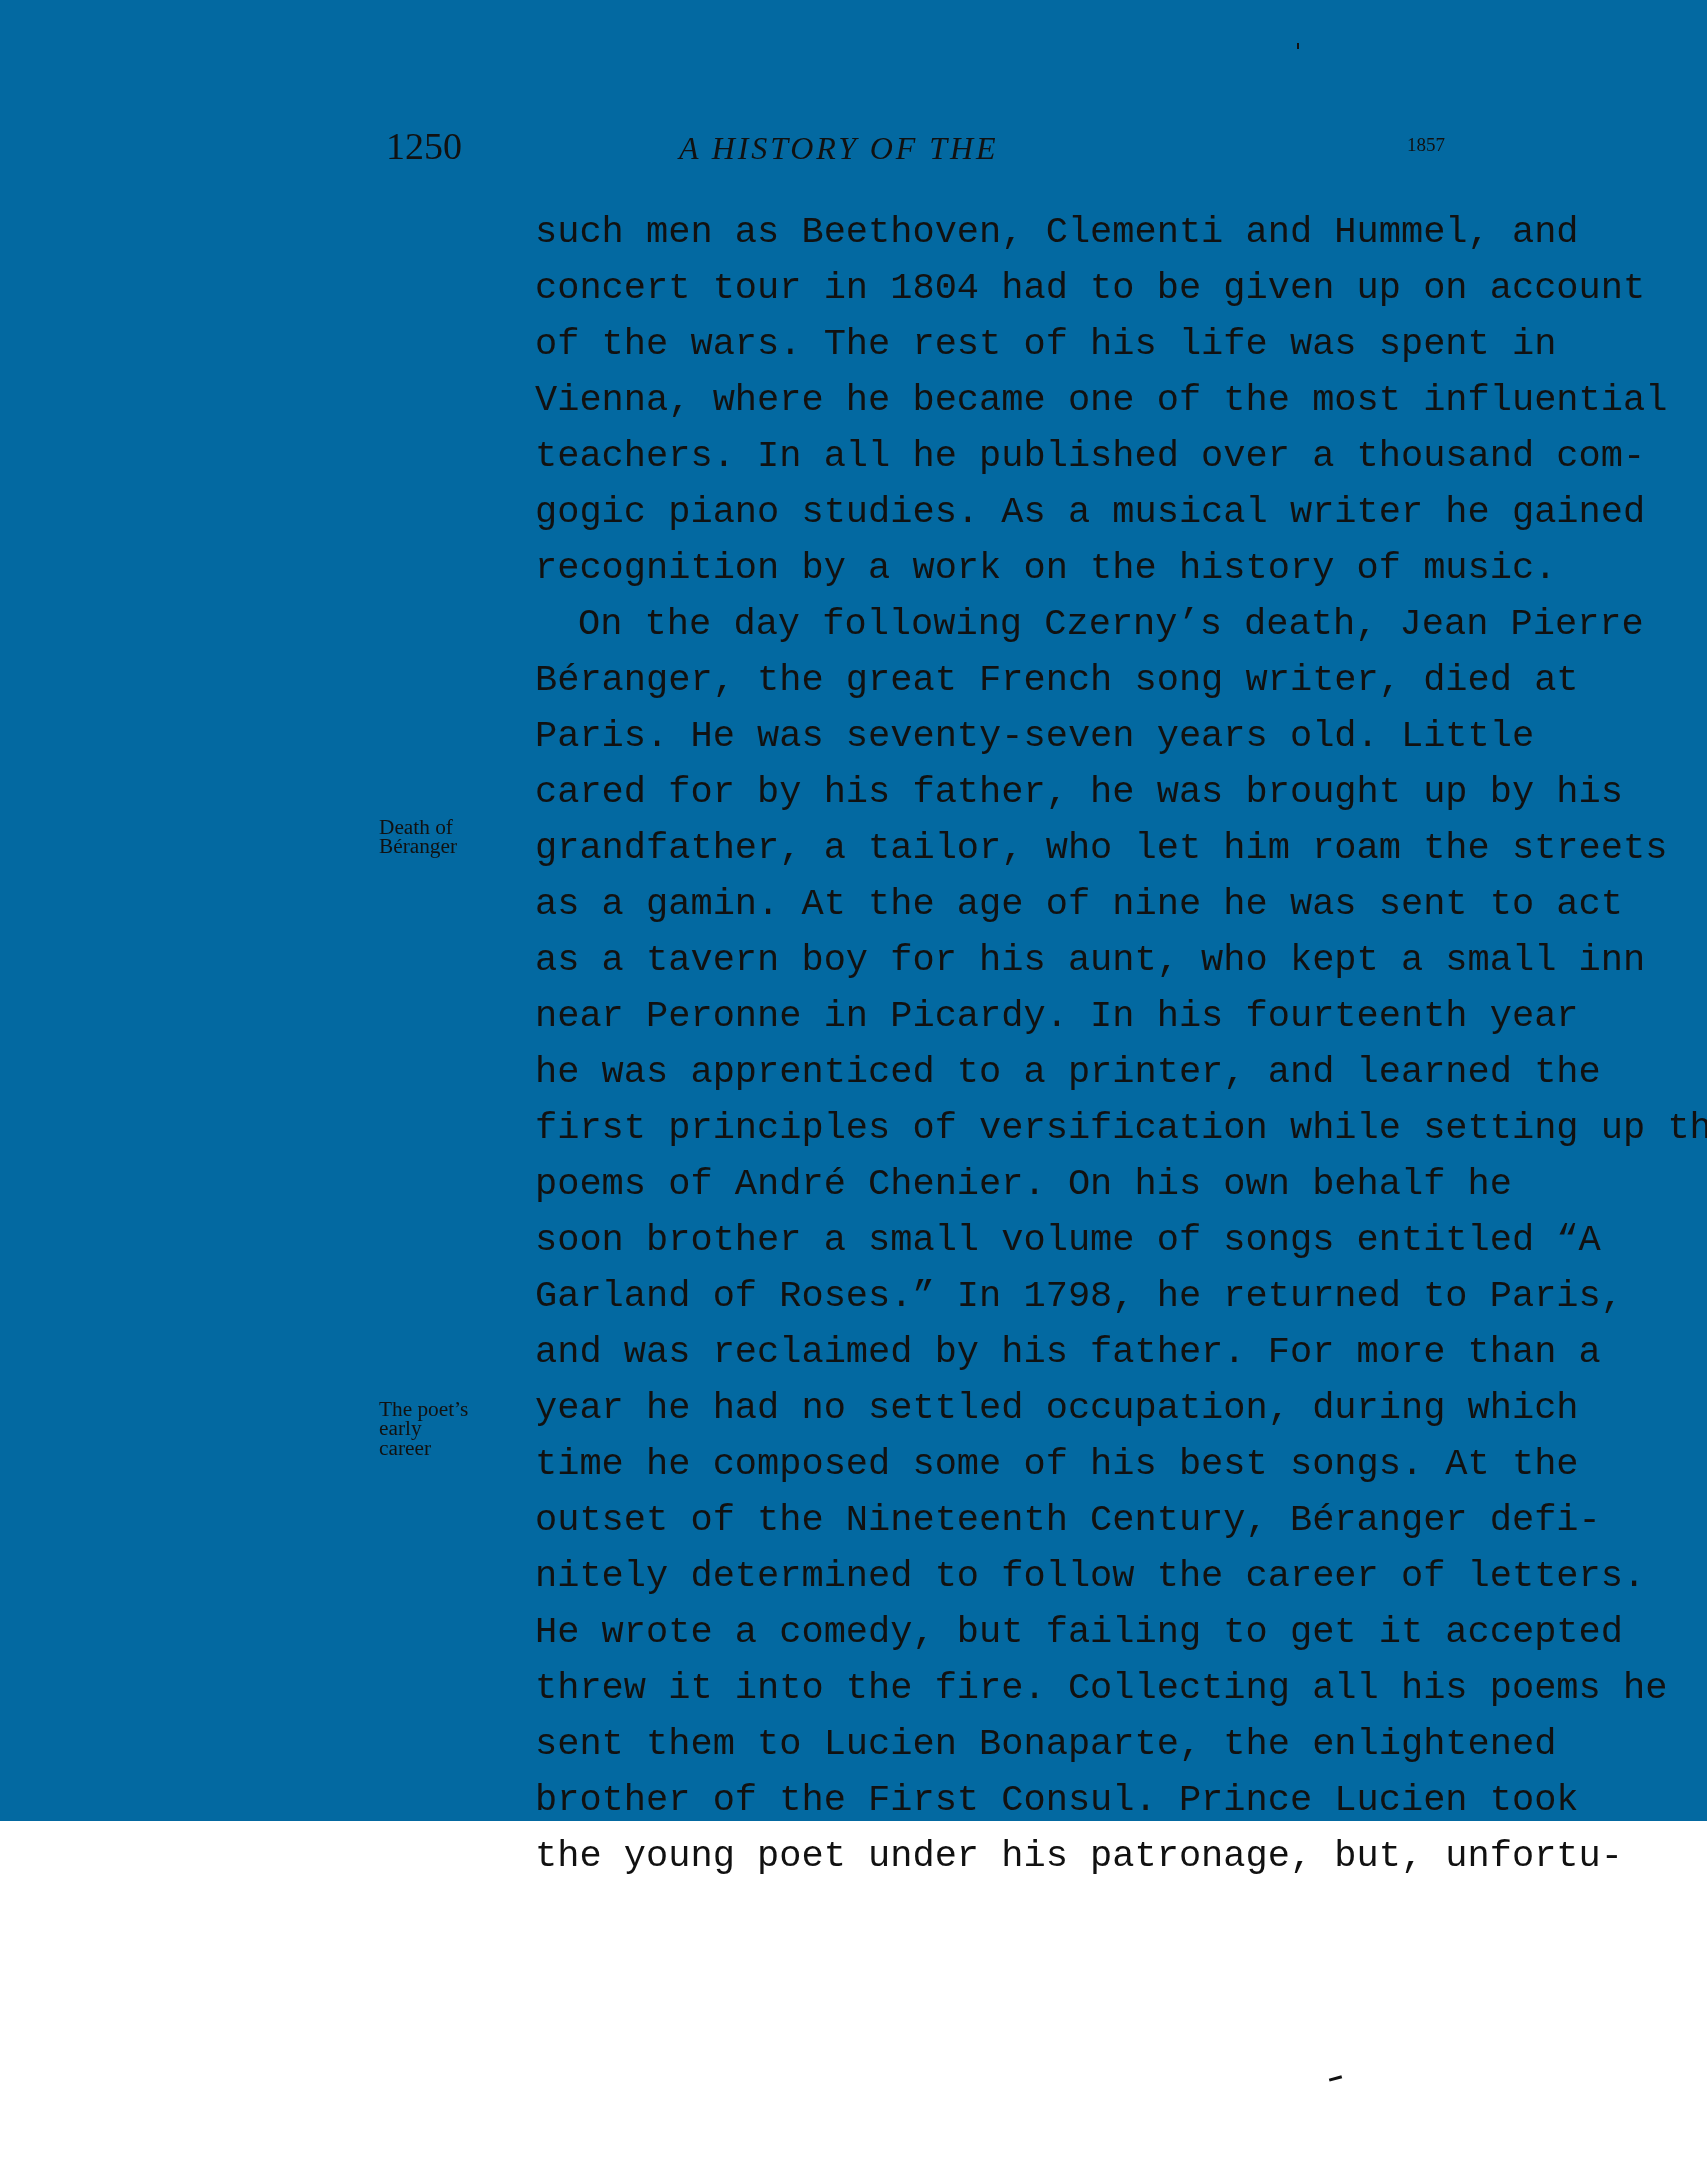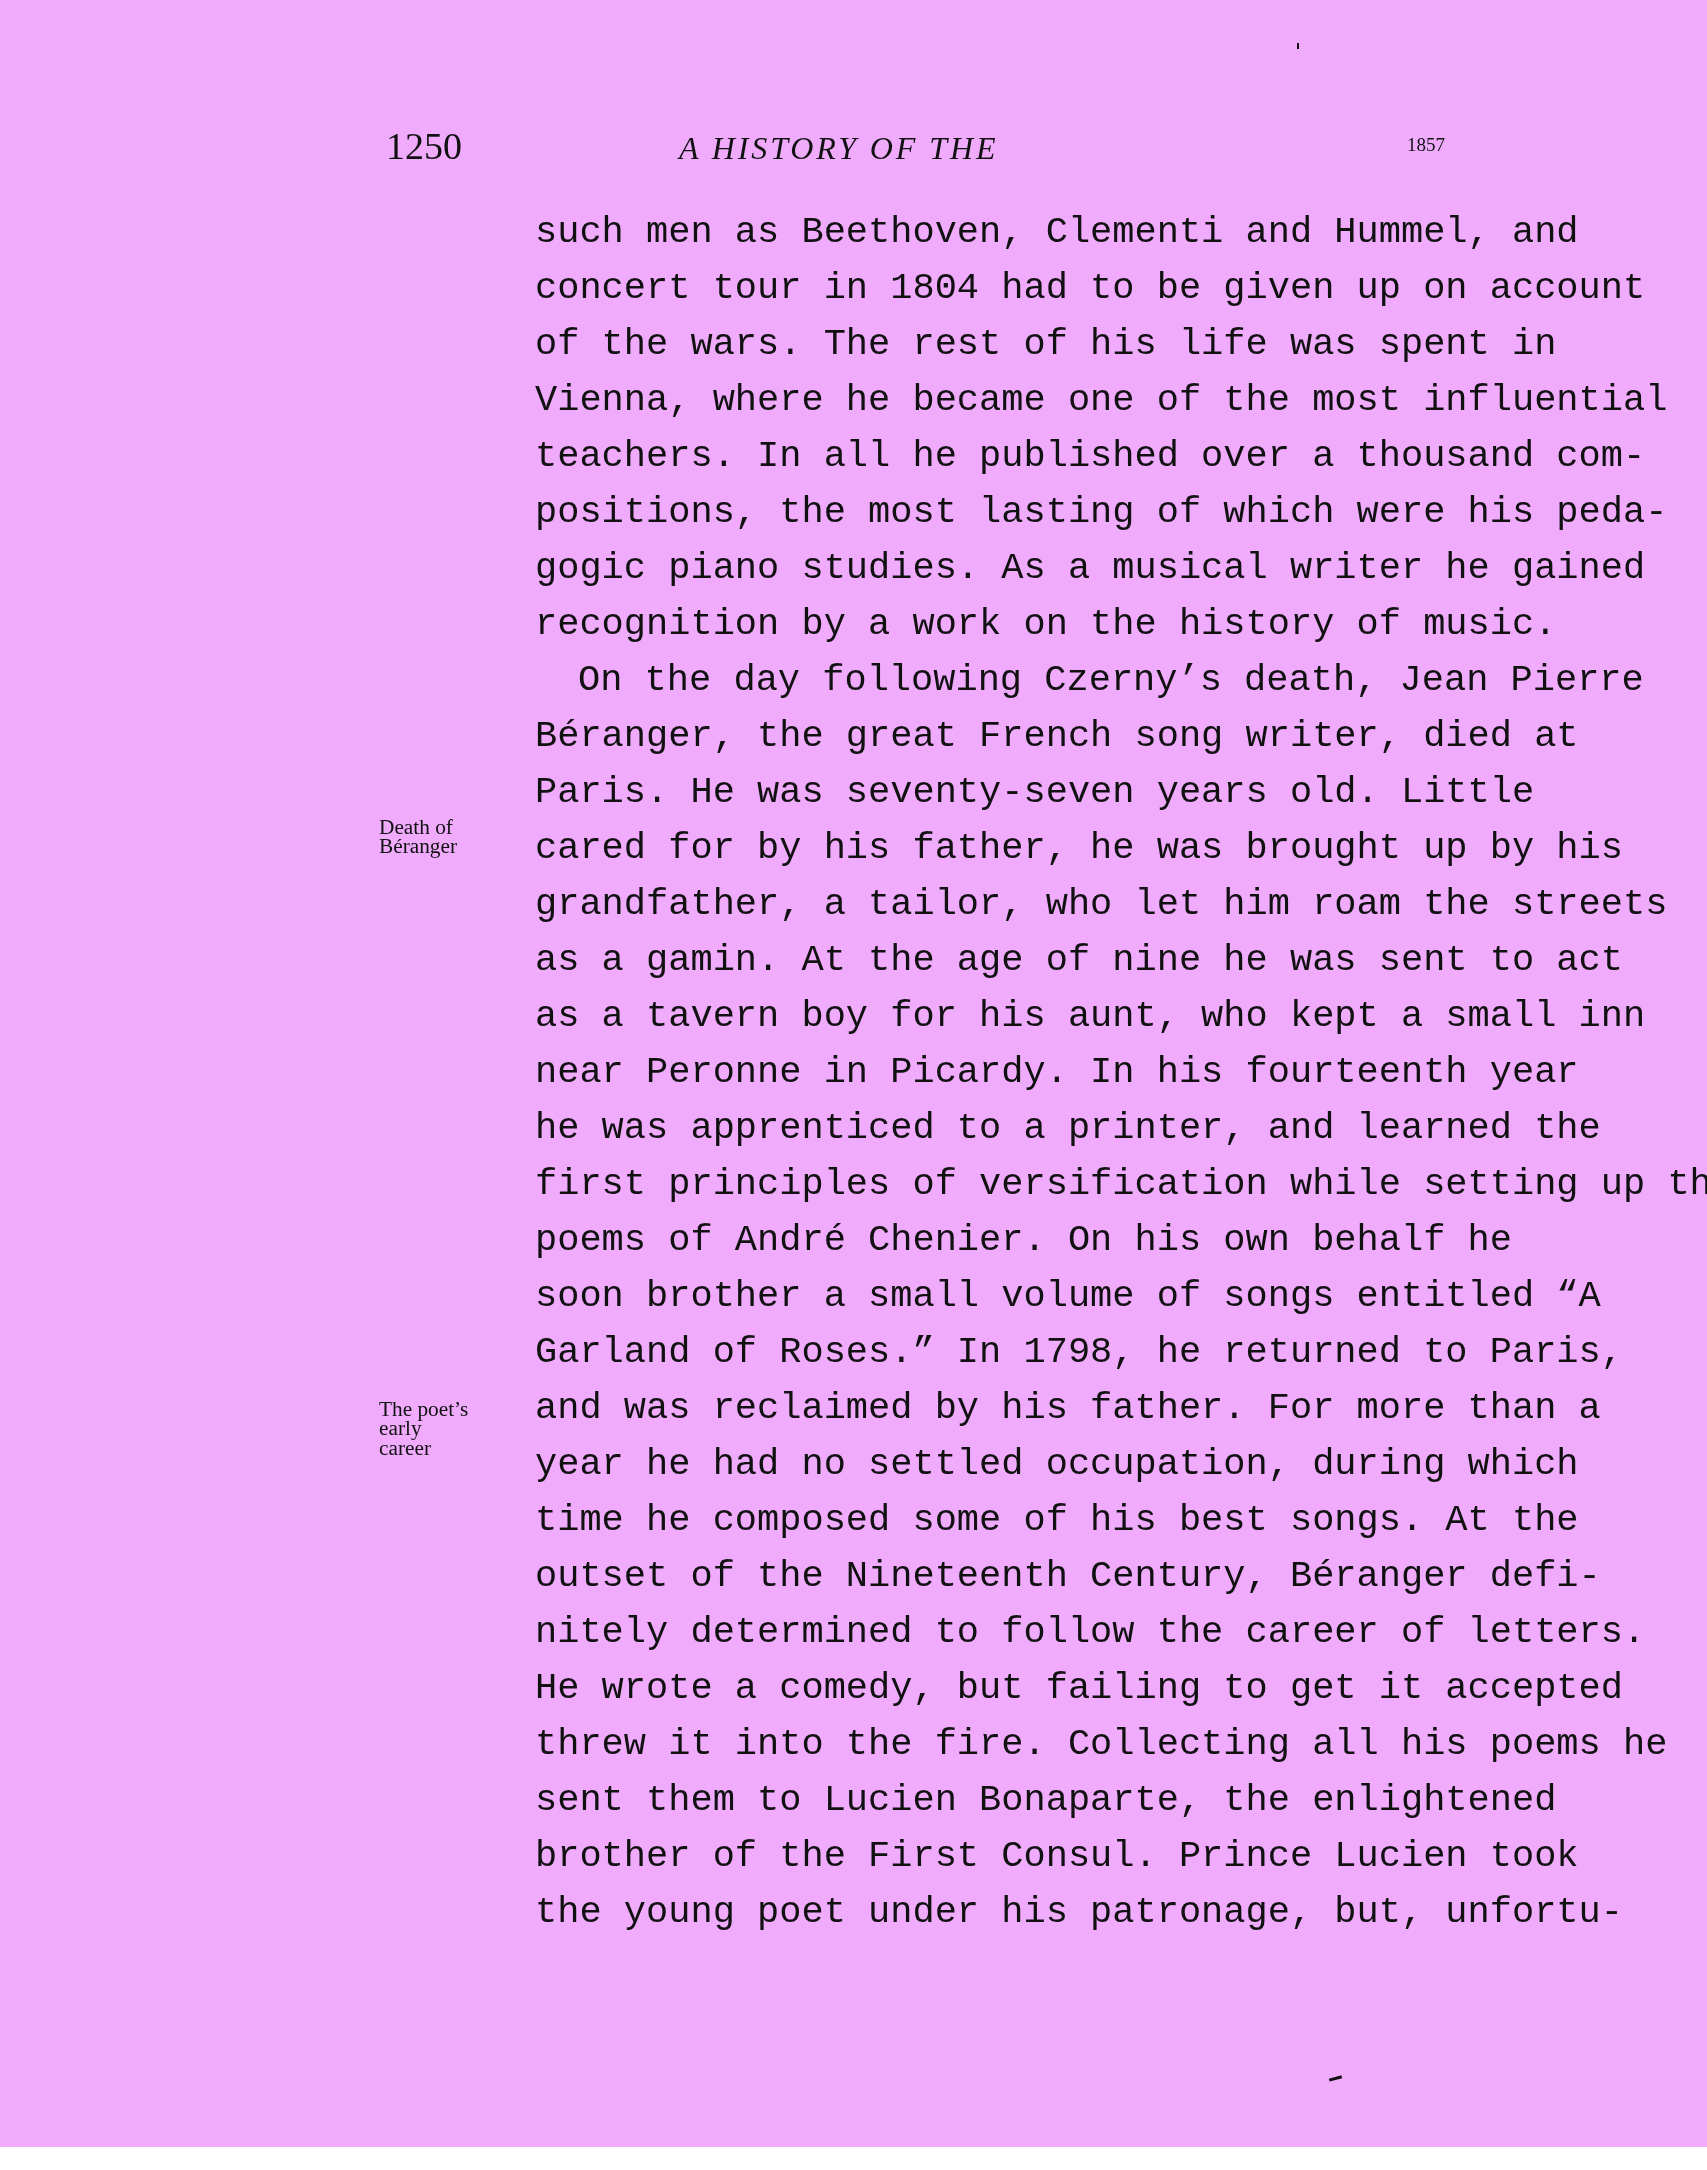--- a/index.html
+++ b/index.html
@@ -1,17 +1,17 @@
 <!DOCTYPE html>
 <html><head>
 <meta charset="utf-8">
 <style>
   html, body { margin:0; padding:0; background:#ffffff; }
   body { width:1708px; height:2171px; position:relative; overflow:hidden; color:#111; }
-  .page { position:absolute; left:0; top:0; width:1708px; height:2147px; background:#f0abfc; }
+  .page { position:absolute; left:0; top:0; width:1708px; height:1821px; background:#0369a1; }
   .hdr { position:absolute; top:124px; height:43px; font-family:"Liberation Serif", serif; color:#111; }
   #pg-num { left:386px; font-size:38px; }
   #run-title { left:679px; width:505px; text-align:left; font-size:32px; font-style:italic; letter-spacing:2.9px; top:130px; }
   #year { left:1407px; font-size:19px; top:134px; }
   .body { position:absolute; left:535px; top:204px; width:972px; font-family:Liberation Mono, monospace; font-size:37px; line-height:56px; }
   .line { display:block; text-align:justify; text-align-last:justify; white-space:nowrap; height:56px; }
   .line.last { text-align-last:left; }
   .line.indent { padding-left:43px; }
   .side { position:absolute; left:379px; font-family:"Liberation Serif", serif; font-size:21.3px; line-height:19.4px; color:#111; }
   .mark { position:absolute; background:#111; }
@@ -35,21 +35,20 @@
     <div>early</div>
     <div>career</div>
   </div>
 
   <div class="body" id="body-text">
       <span class="line">such men as Beethoven, Clementi and Hummel, and</span>
       <span class="line">concert tour in 1804 had to be given up on account</span>
       <span class="line">of the wars.  The rest of his life was spent in</span>
       <span class="line">Vienna, where he became one of the most influential</span>
       <span class="line">teachers.  In all he published over a thousand com-</span>
-      <span class="line">positions, the most lasting of which were his peda-</span>
       <span class="line">gogic piano studies.  As a musical writer he gained</span>
       <span class="line last">recognition by a work on the history of music.</span>
       <span class="line indent">On the day following Czerny’s death, Jean Pierre</span>
       <span class="line">Béranger, the great French song writer, died at</span>
       <span class="line">Paris.  He was seventy-seven years old.  Little</span>
       <span class="line">cared for by his father, he was brought up by his</span>
       <span class="line">grandfather, a tailor, who let him roam the streets</span>
       <span class="line">as a gamin.  At the age of nine he was sent to act</span>
       <span class="line">as a tavern boy for his aunt, who kept a small inn</span>
       <span class="line">near Peronne in Picardy.  In his fourteenth year</span>

